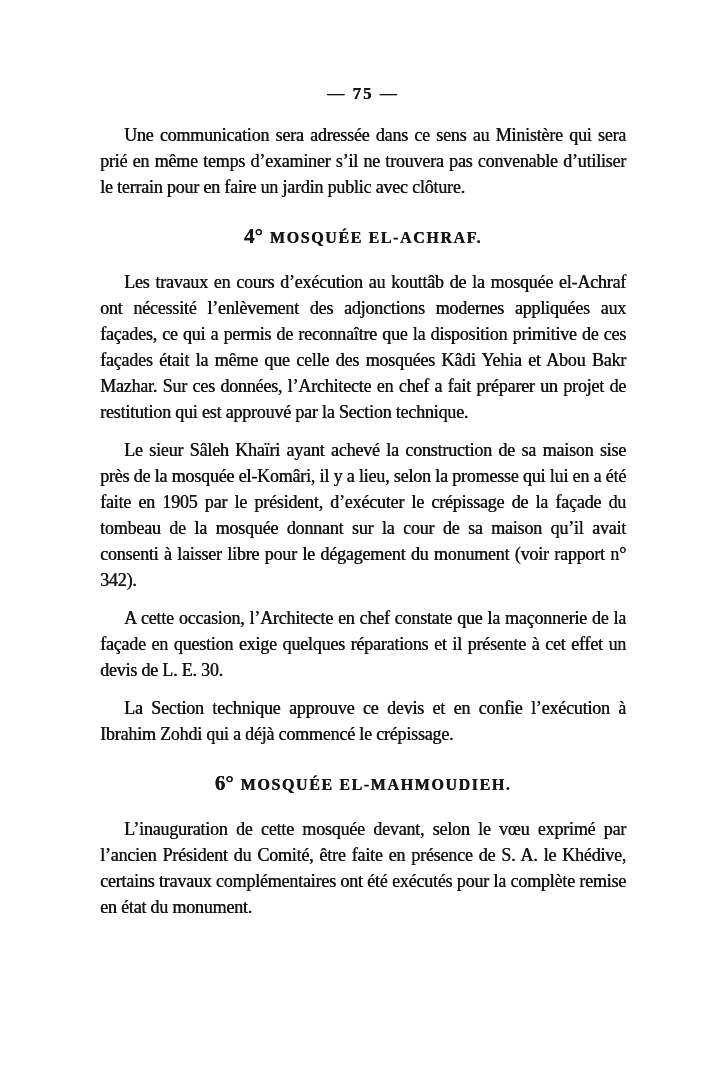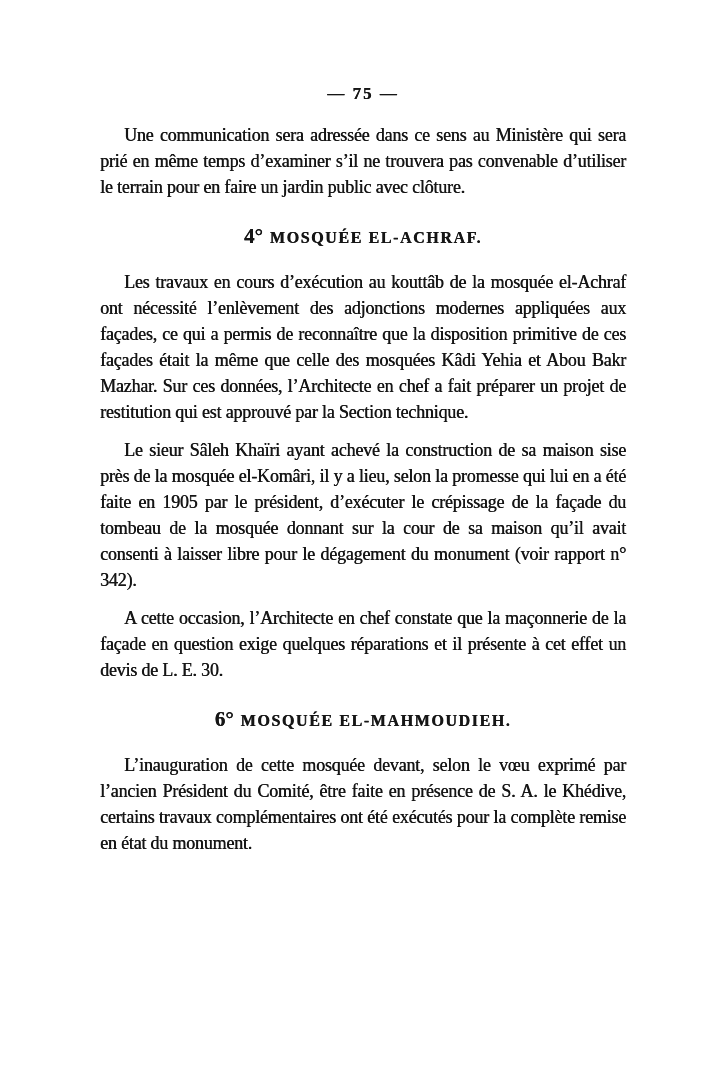--- a/index.html
+++ b/index.html
@@ -62,16 +62,17 @@
 
 <div class="sheet">
   <div class="text-block">
     <div class="page-number">— 75 —</div>
 
   <p class="paragraph">Une communication sera adressée dans ce sens au Ministère qui sera prié en même temps d’examiner s’il ne trouvera pas convenable d’utiliser le terrain pour en faire un jardin public avec clôture.</p>
       <div class="heading"><span class="h-num">4°</span><span class="h-title">MOSQUÉE EL-ACHRAF.</span></div>
       <p class="paragraph">Les travaux en cours d’exécution au kouttâb de la mosquée el-Achraf ont nécessité l’enlèvement des adjonctions modernes appliquées aux façades, ce qui a permis de reconnaître que la disposition primitive de ces façades était la même que celle des mosquées Kâdi Yehia et Abou Bakr Mazhar. Sur ces données, l’Architecte en chef a fait préparer un projet de restitution qui est approuvé par la Section technique.</p>
       <p class="paragraph">Le sieur Sâleh Khaïri ayant achevé la construction de sa maison sise près de la mosquée el-Komâri, il y a lieu, selon la promesse qui lui en a été faite en 1905 par le président, d’exécuter le crépissage de la façade du tombeau de la mosquée donnant sur la cour de sa maison qu’il avait consenti à laisser libre pour le dégagement du monument (voir rapport n° 342).</p>
       <p class="paragraph">A cette occasion, l’Architecte en chef constate que la maçonnerie de la façade en question exige quelques réparations et il présente à cet effet un devis de L. E. 30.</p>
+      <p class="paragraph">La Section technique approuve ce devis et en confie l’exécution à Ibrahim Zohdi qui a déjà commencé le crépissage.</p>
       <div class="heading"><span class="h-num">6°</span><span class="h-title">MOSQUÉE EL-MAHMOUDIEH.</span></div>
       <p class="paragraph">L’inauguration de cette mosquée devant, selon le vœu exprimé par l’ancien Président du Comité, être faite en présence de S. A. le Khédive, certains travaux complémentaires ont été exécutés pour la complète remise en état du monument.</p>
     </div>
 </div>
 
 </body></html>

